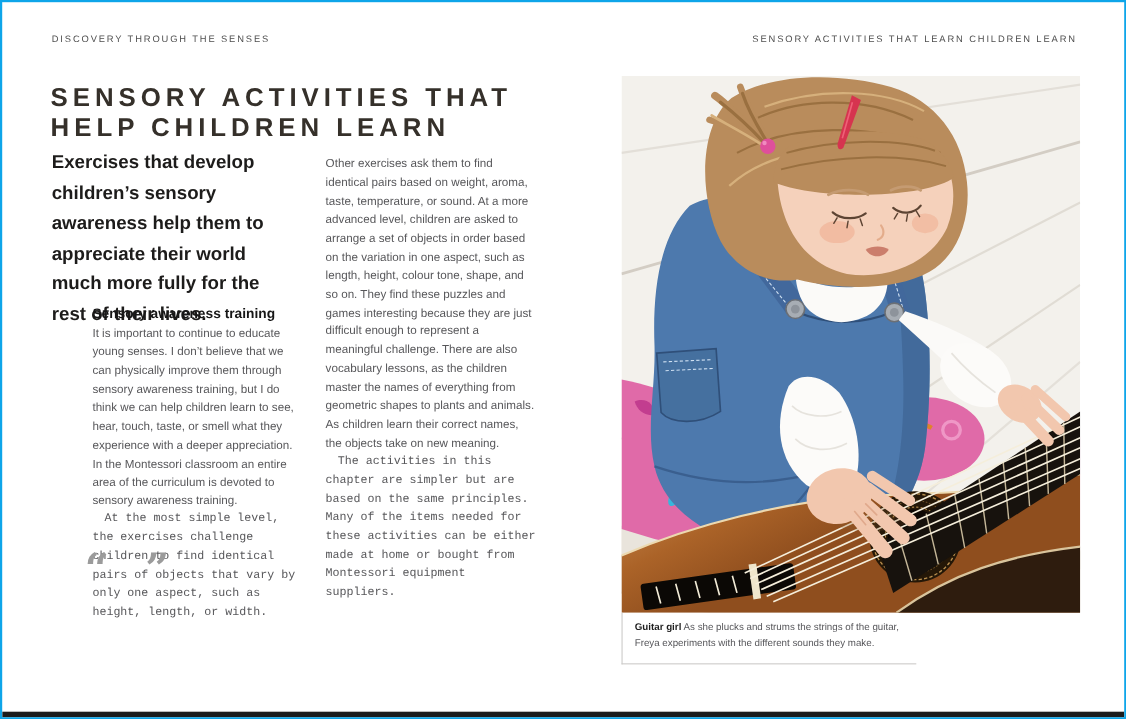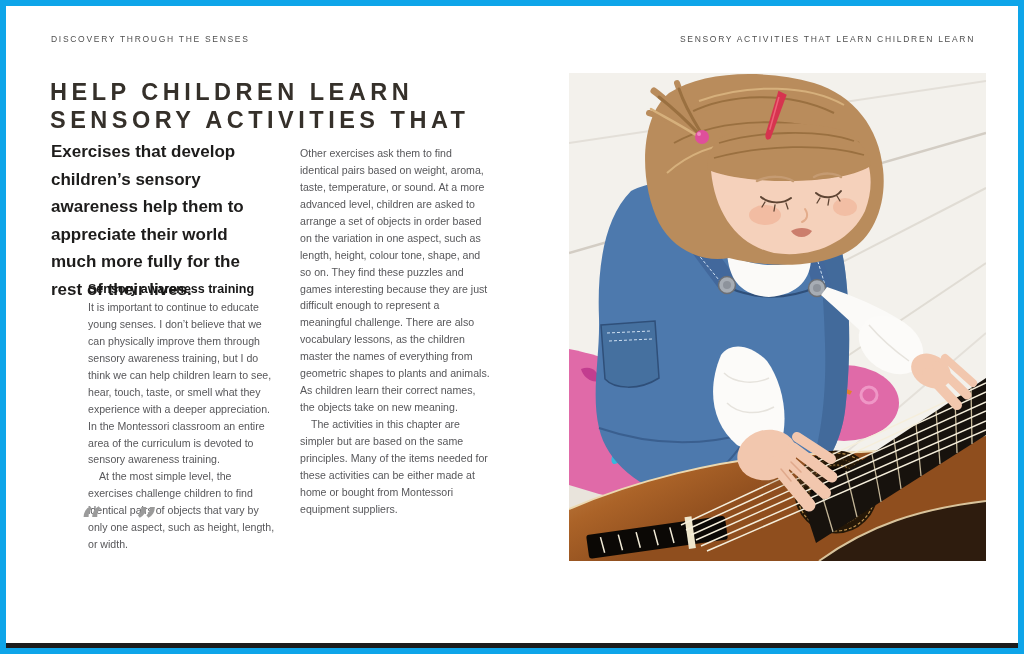--- a/index.html
+++ b/index.html
@@ -1,18 +1,18 @@
 <!DOCTYPE html>
 <html><head>
 <meta charset="utf-8">
 <style>
   html,body{margin:0;padding:0;background:#ffffff;}
   .page{
     position:relative;width:1024px;height:654px;background:#ffffff;
-    box-sizing:border-box;border:6px solid #0ea5e9;overflow:hidden;
+    box-sizing:border-box;border:2px solid #0ea5e9;overflow:hidden;
     font-family:"Liberation Sans", sans-serif;color:#2b2b2b;
   }
   .running-head{
     position:absolute;top:28px;font-size:8.5px;letter-spacing:1.7px;
     color:#4f4f4f;white-space:nowrap;
   }
   .running-head.left{left:45px;}
   .running-head.right{right:43px;text-align:right;}
   .article-title{
     position:absolute;left:44px;top:72px;width:480px;
@@ -22,21 +22,21 @@
   .article-title span{display:block;}
   .intro{
     position:absolute;left:45px;top:132px;width:202px;
     font-size:17px;font-weight:bold;color:#1d1c1b;line-height:1.62;
   }
   .col{position:absolute;font-size:10.6px;color:#57575a;line-height:1.6;}
   .col1{left:82px;top:236px;width:189px;margin-top:37px;}
   .col2{left:294px;top:139px;width:191px;}
   .col-heading{font-size:12.5px;font-weight:bold;color:#161616;margin:0 0 3px 0;}
   .col p{margin:0;}
-  .p-indent{text-indent:11px;}
+  .p-indent{text-indent:11px;font-family:Liberation Mono, monospace;}
   .pull-quote{position:absolute;left:75px;top:496px;width:300px;}
   .quote-marks{
     font-family:"DejaVu Serif", serif;font-weight:bold;font-size:38px;
     color:#9b9b9b;letter-spacing:10px;line-height:1;
   }
   .quote-text{
     margin-top:4px;width:272px;font-size:14.5px;color:#3b3b3b;line-height:1.85;
   }
   .photo{position:absolute;left:563px;top:67px;width:417px;height:488px;}
   .caption{
@@ -52,22 +52,22 @@
 </style>
 </head>
 <body>
 
 <div class="page">
 
   <div class="running-head left">DISCOVERY THROUGH THE SENSES</div>
   <div class="running-head right">SENSORY ACTIVITIES THAT LEARN CHILDREN LEARN</div>
 
   <h1 class="article-title" style="margin:0;">
+    <span>SENSORY ACTIVITIES THAT</span>
     <span>HELP CHILDREN LEARN</span>
-    <span>SENSORY ACTIVITIES THAT</span>
   </h1>
 
   <div class="intro">Exercises that develop children’s sensory awareness help them to appreciate their world much more fully for the rest of their lives.</div>
 
   <div class="col col1">
     <p class="col-heading">Sensory awareness training</p>
     <p>It is important to continue to educate young senses. I don’t believe that we can physically improve them through sensory awareness training, but I do think we can help children learn to see, hear, touch, taste, or smell what they experience with a deeper appreciation. In the Montessori classroom an entire area of the curriculum is devoted to sensory awareness training.</p>
     <p class="p-indent">At the most simple level, the exercises challenge children to find identical pairs of objects that vary by only one aspect, such as height, length, or width.</p>
   </div>
 
@@ -231,17 +231,20 @@
     </g>
 
     <g>
       <ellipse cx="362" cy="298" rx="21" ry="16" fill="#f2c7ae" transform="rotate(30 362 298)"></ellipse>
       <path d="M358,300 L388,332" stroke="#f2c7ae" stroke-width="10" stroke-linecap="round"></path>
       <path d="M368,293 L398,322" stroke="#f2c7ae" stroke-width="9" stroke-linecap="round"></path>
       <path d="M376,285 L404,310" stroke="#f2c7ae" stroke-width="8" stroke-linecap="round"></path>
     </g>
   </svg>
 
+  <div class="caption">
+    <span class="cap-b">Guitar girl</span><span>As she plucks and strums the strings of the guitar, Freya experiments with the different sounds they make.</span>
+  </div>
 
   <div class="page-number left">62</div>
   <div class="page-number right">85</div>
   <div class="bottom-bar"></div>
 </div>
 
 </body></html>

